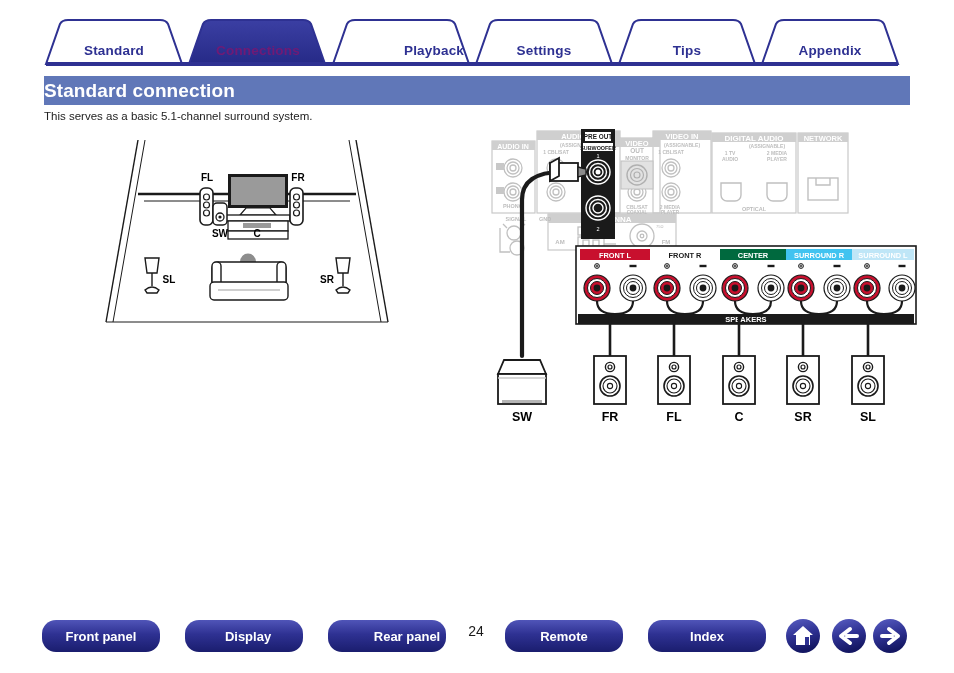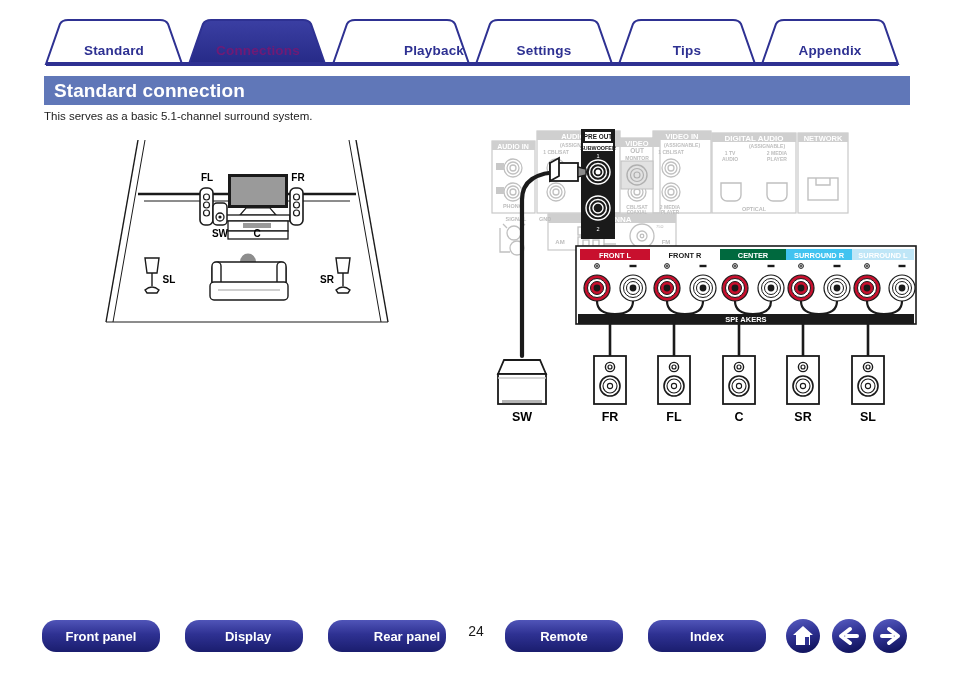--- a/index.html
+++ b/index.html
@@ -18,21 +18,21 @@
     white-space:nowrap;letter-spacing:.2px;
   }
   .tablabel.active{color:#701a75;}
 
   
   #title-bar{
     position:absolute;left:44px;top:76px;width:866px;height:29px;
     background:#6077b8;display:flex;align-items:center;
   }
   #title-bar .ttl{
-    color:#ffffff;font-size:19px;font-weight:bold;padding-left:10px;
+    color:#ffffff;font-size:19px;font-weight:bold;padding-left:0;
     letter-spacing:.1px;
   }
   #subtitle{
     position:absolute;left:44px;top:110px;font-size:11.5px;color:#222;
   }
 
   
   #room{position:absolute;left:100px;top:140px;}
 
   

